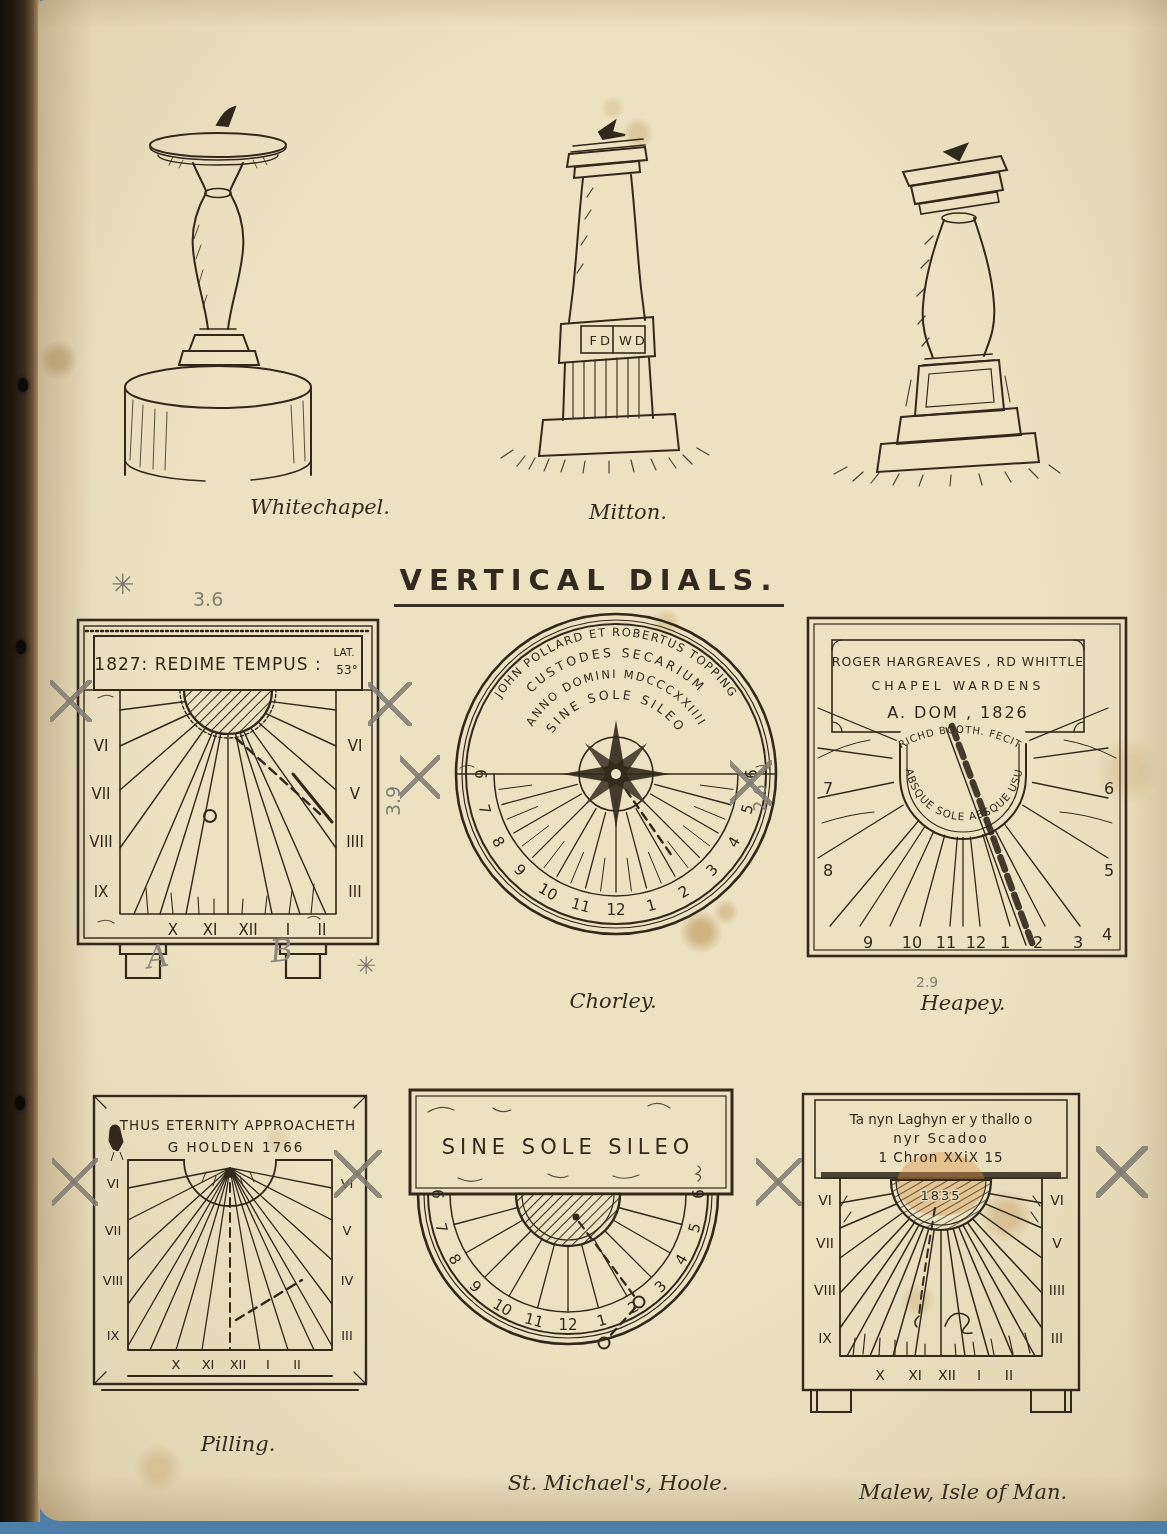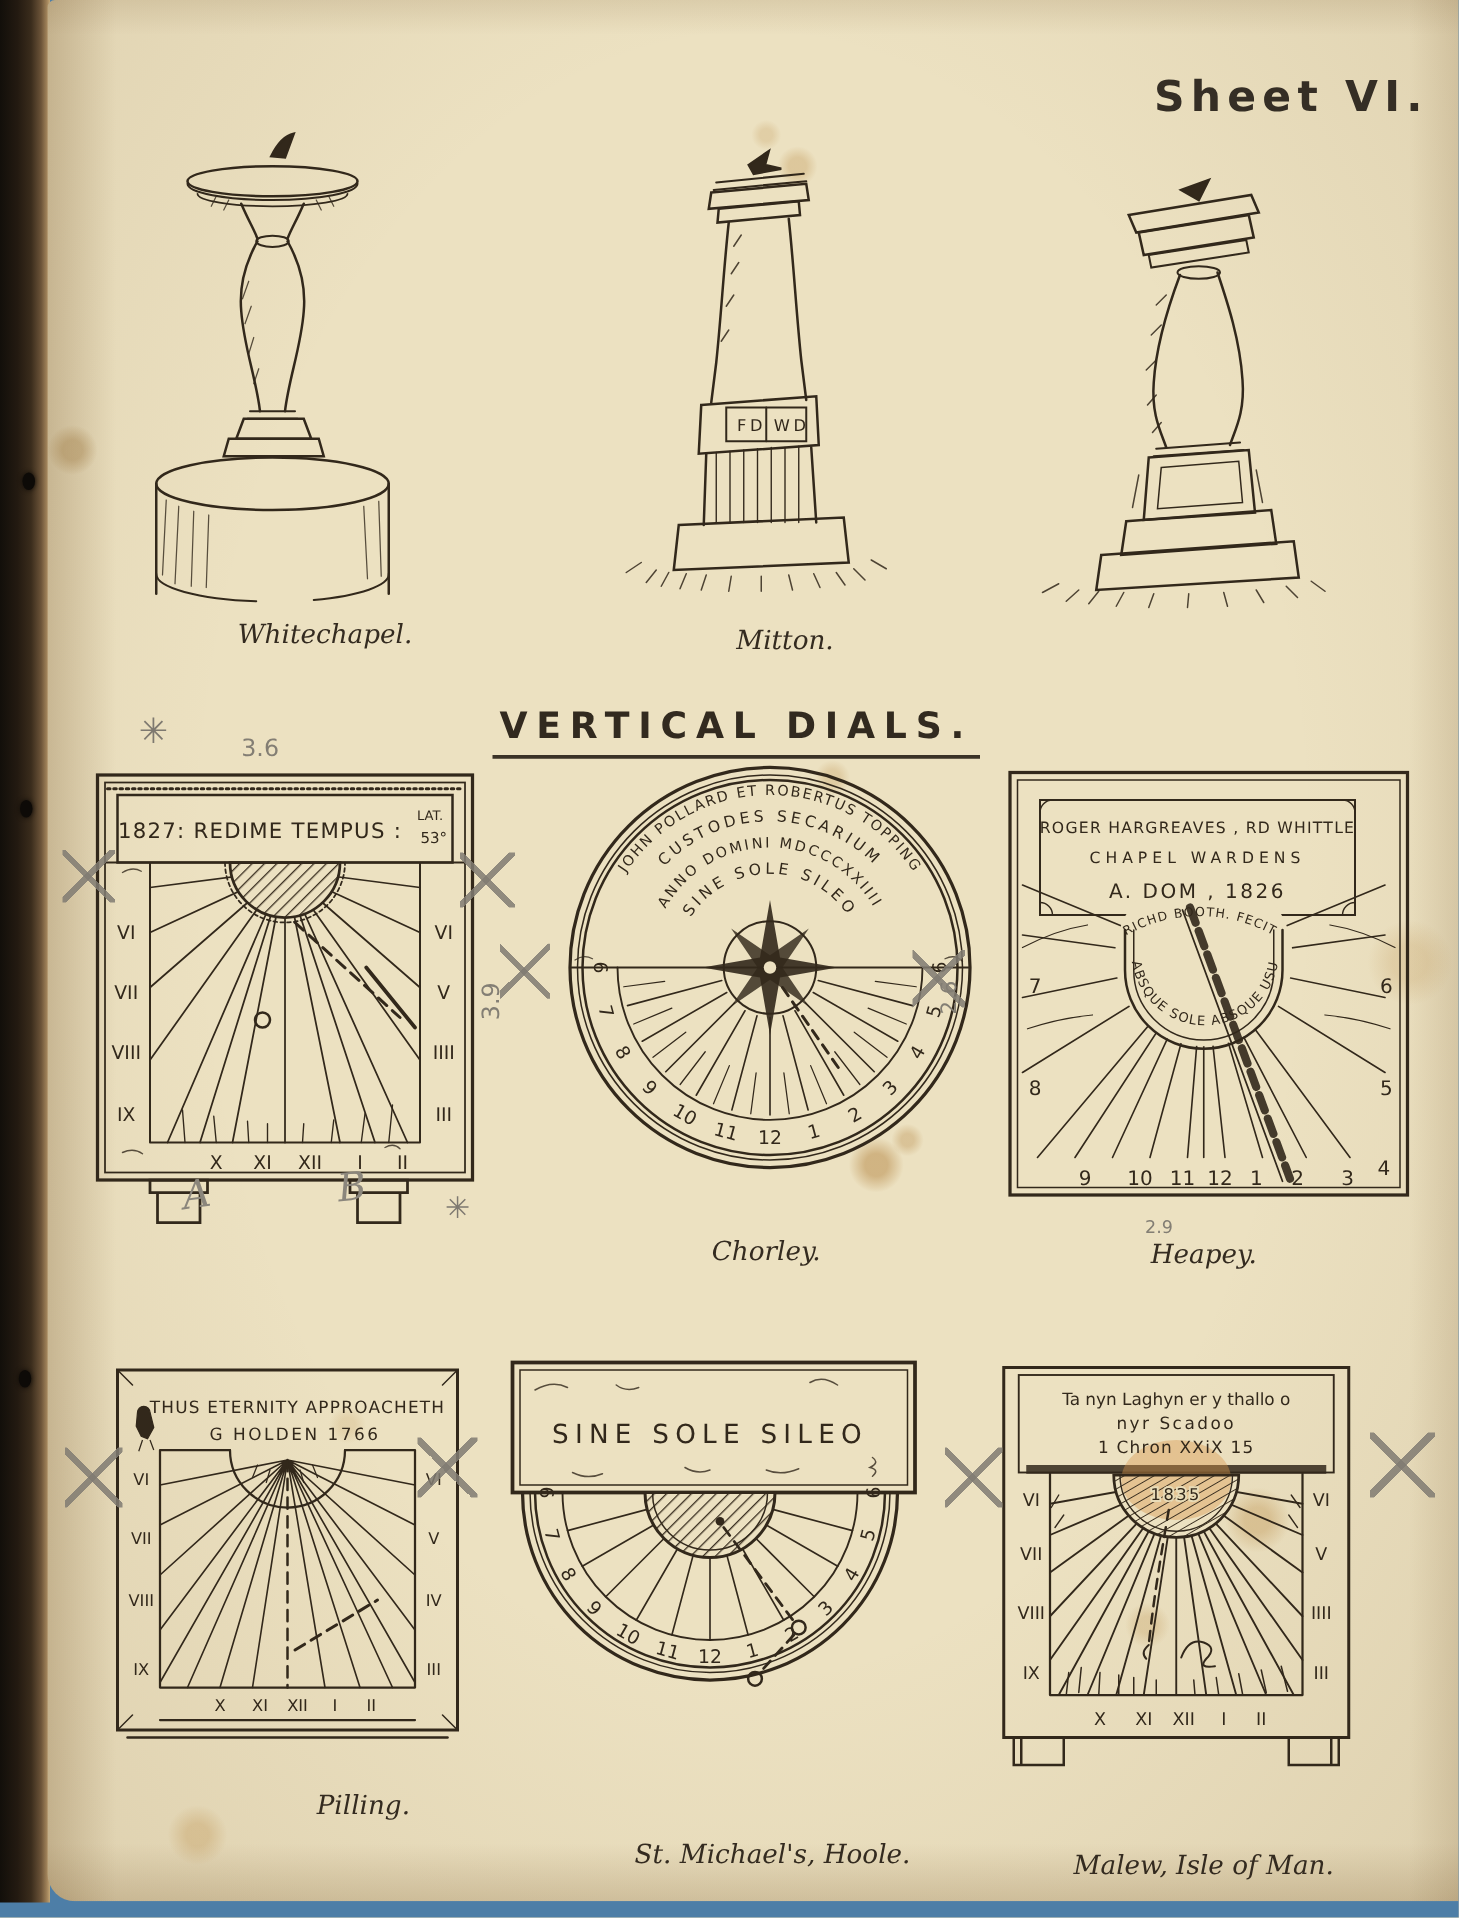--- a/index.html
+++ b/index.html
@@ -76,21 +76,20 @@
 </svg>
 
 <div class="binding">
   <div class="hole" style="left:18px;top:378px;"></div>
   <div class="hole" style="left:16px;top:640px;"></div>
   <div class="hole" style="left:15px;top:1096px;"></div>
 </div>
 
 <div class="page">
 
-  <div class="sheet-label">Sheet VI.</div>
 
   <svg style="left:75px;top:105px;" width="212" height="382" viewBox="0 0 212 382">
     <g class="ink" stroke-width="2">
       <path d="M104 20 Q112 4 122 2 L115 21 Z" fill="#32281b"></path>
       <ellipse cx="105" cy="40" rx="68" ry="12"></ellipse>
       <path d="M37 42 a68 13 0 0 0 136 0" stroke-width="1.6"></path>
       <path d="M45 50 a60 10 0 0 0 120 0" stroke-width="1.4"></path>
       <path d="M80 58 C86 72 90 78 93 86 M130 58 C124 72 120 78 117 86"></path>
       <ellipse cx="105" cy="88" rx="13" ry="4.5" stroke-width="1.6"></ellipse>
       <path d="M93 88 C84 104 78 122 80 144 C82 172 92 198 95 224"></path>
@@ -147,21 +146,21 @@
       <path d="M118 277 L234 268 L238 295 L114 304 Z"></path>
       <path d="M98 304 L252 293 L256 322 L94 332 Z"></path>
       <g stroke-width="1.2" opacity=".85">
         <path d="M80 332 l-10 9 M96 333 l-8 10 M116 334 l-6 11 M140 335 l-4 11 M168 335 l-1 11 M196 334 l3 11 M222 332 l6 10 M246 329 l9 9 M266 325 l11 8 M64 327 l-13 7"></path>
         <path d="M150 96 l-8 8 M146 120 l-8 8 M142 148 l-8 8 M142 176 l-7 8 M146 198 l-7 8"></path>
         <path d="M128 240 l-5 26 M222 236 l5 26"></path>
       </g>
     </g>
   </svg>
 
-  <div class="cap" style="left:112px;top:495px;width:220px;">Whitechapel.</div>
+  <div class="cap" style="left:132px;top:495px;width:220px;text-align:right;">Whitechapel.</div>
   <div class="cap" style="left:480px;top:500px;width:220px;">Mitton.</div>
 
   <div class="section-title"><span>VERTICAL DIALS.</span></div>
 
   <svg style="left:30px;top:606px;" width="330" height="378" viewBox="0 0 330 378">
     <g class="ink">
       <rect x="10" y="14" width="300" height="324" stroke-width="2.6"></rect>
       <rect x="16" y="20" width="288" height="312" stroke-width="1.4"></rect>
       <path d="M18 25 H302" stroke-width="2.4" stroke-dasharray="2 3"></path>
       <rect x="26" y="30" width="268" height="54" stroke-width="2"></rect>
@@ -429,21 +428,21 @@
       <text x="120" y="292">XI</text>
       <text x="152" y="292">XII</text>
       <text x="184" y="292">I</text>
       <text x="214" y="292">II</text>
     </g>
     <g class="ink" stroke-width="2">
       <path d="M16 302 h40 v22 h-40 z M22 302 v22 M236 302 h40 v22 h-40 z M270 302 v22"></path>
     </g>
   </svg>
 
-  <div class="cap" style="left:110px;top:1432px;width:180px;text-align:right;">Pilling.</div>
+  <div class="cap" style="left:110px;top:1432px;width:180px;">Pilling.</div>
   <div class="cap" style="left:440px;top:1434px;width:280px;margin-top:37px;">St. Michael's, Hoole.</div>
   <div class="cap" style="left:780px;top:1480px;width:290px;">Malew, Isle of Man.</div>
 
   <div class="past" style="left:73px;top:568px;">✳</div>
   <div class="ptext" style="left:155px;top:588px;">3.6</div>
   <div class="px" style="left:12px;top:680px;width:42px;height:42px;"></div>
   <div class="px" style="left:330px;top:682px;width:44px;height:44px;"></div>
   <div class="ptext" style="left:340px;top:790px;transform:rotate(-90deg);">3.9</div>
   <div class="pscript" style="left:108px;top:938px;transform:rotate(-8deg);">A</div>
   <div class="pscript" style="left:232px;top:932px;transform:rotate(-6deg);">B</div>

